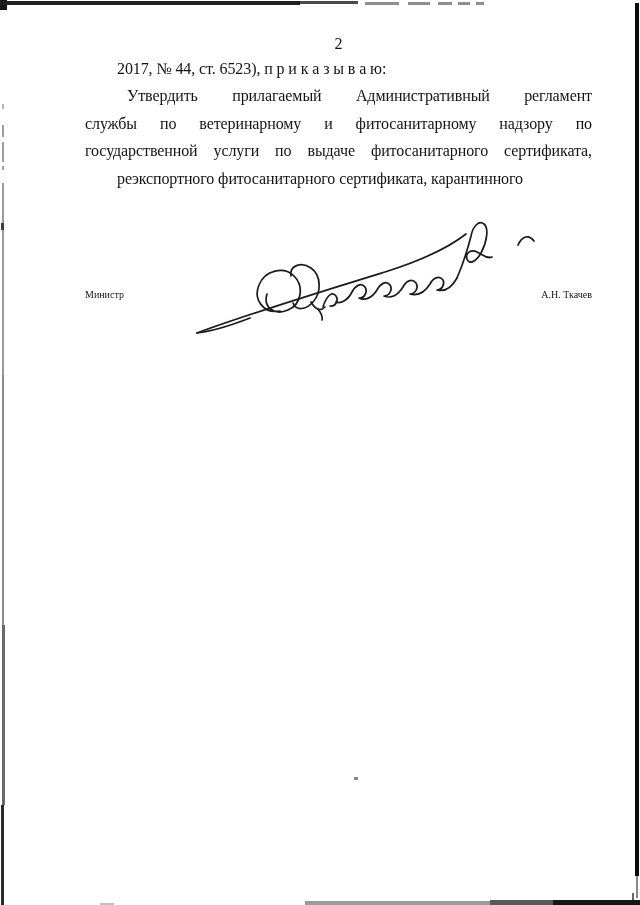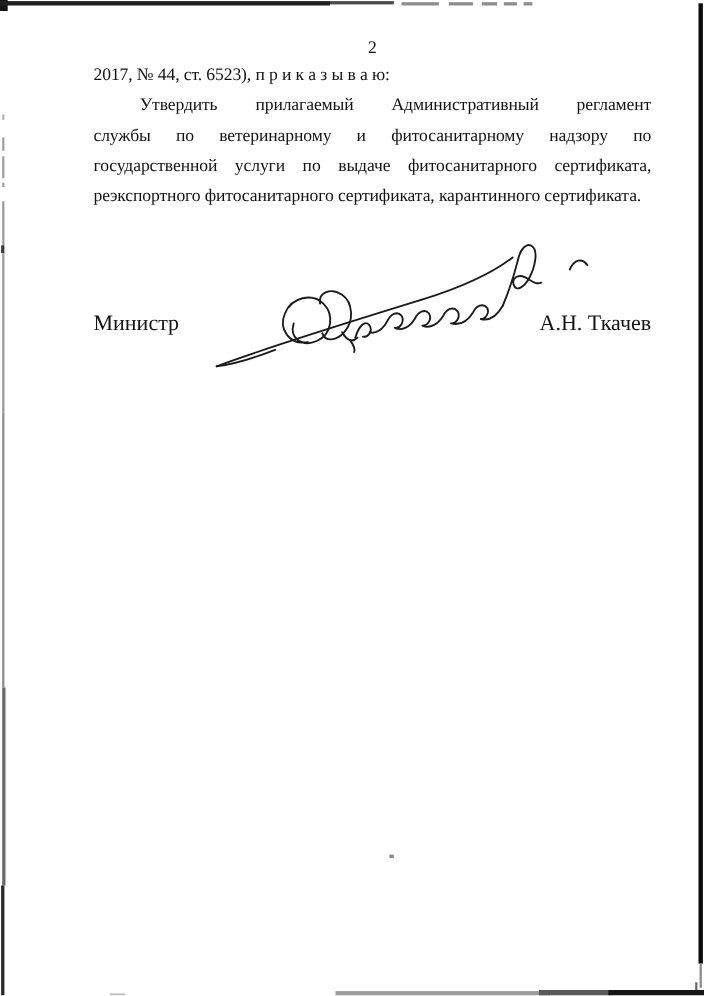--- a/index.html
+++ b/index.html
@@ -15,26 +15,26 @@
   .pagenum {
     position: absolute; left: 85px; top: 30px; width: 507px;
     text-align: center; font-size: 16px; line-height: 27.4px;
   }
   .textblock {
     position: absolute; left: 85px; top: 55px; width: 507px;
     font-size: 16px; letter-spacing: -0.1px;
   }
   .line { line-height: 27.4px; height: 27.4px; overflow: hidden; }
   .just { text-align: justify; text-align-last: justify; }
-  .left { text-align: left; }
+  .left { text-align: left; margin-left: 32px; }
   .indent { padding-left: 42px; }
   .sigrow {
     position: absolute; left: 85px; top: 281px; width: 507px;
     display: flex; justify-content: space-between;
-    font-size: 20px; line-height: 27.4px;
+    font-size: 10px; line-height: 27.4px;
   }
   .signature {
     position: absolute; left: 160px; top: 212px;
     width: 390px; height: 125px;
   }
   .signature svg { display: block; }
 </style>
 </head>
 <body>
 

